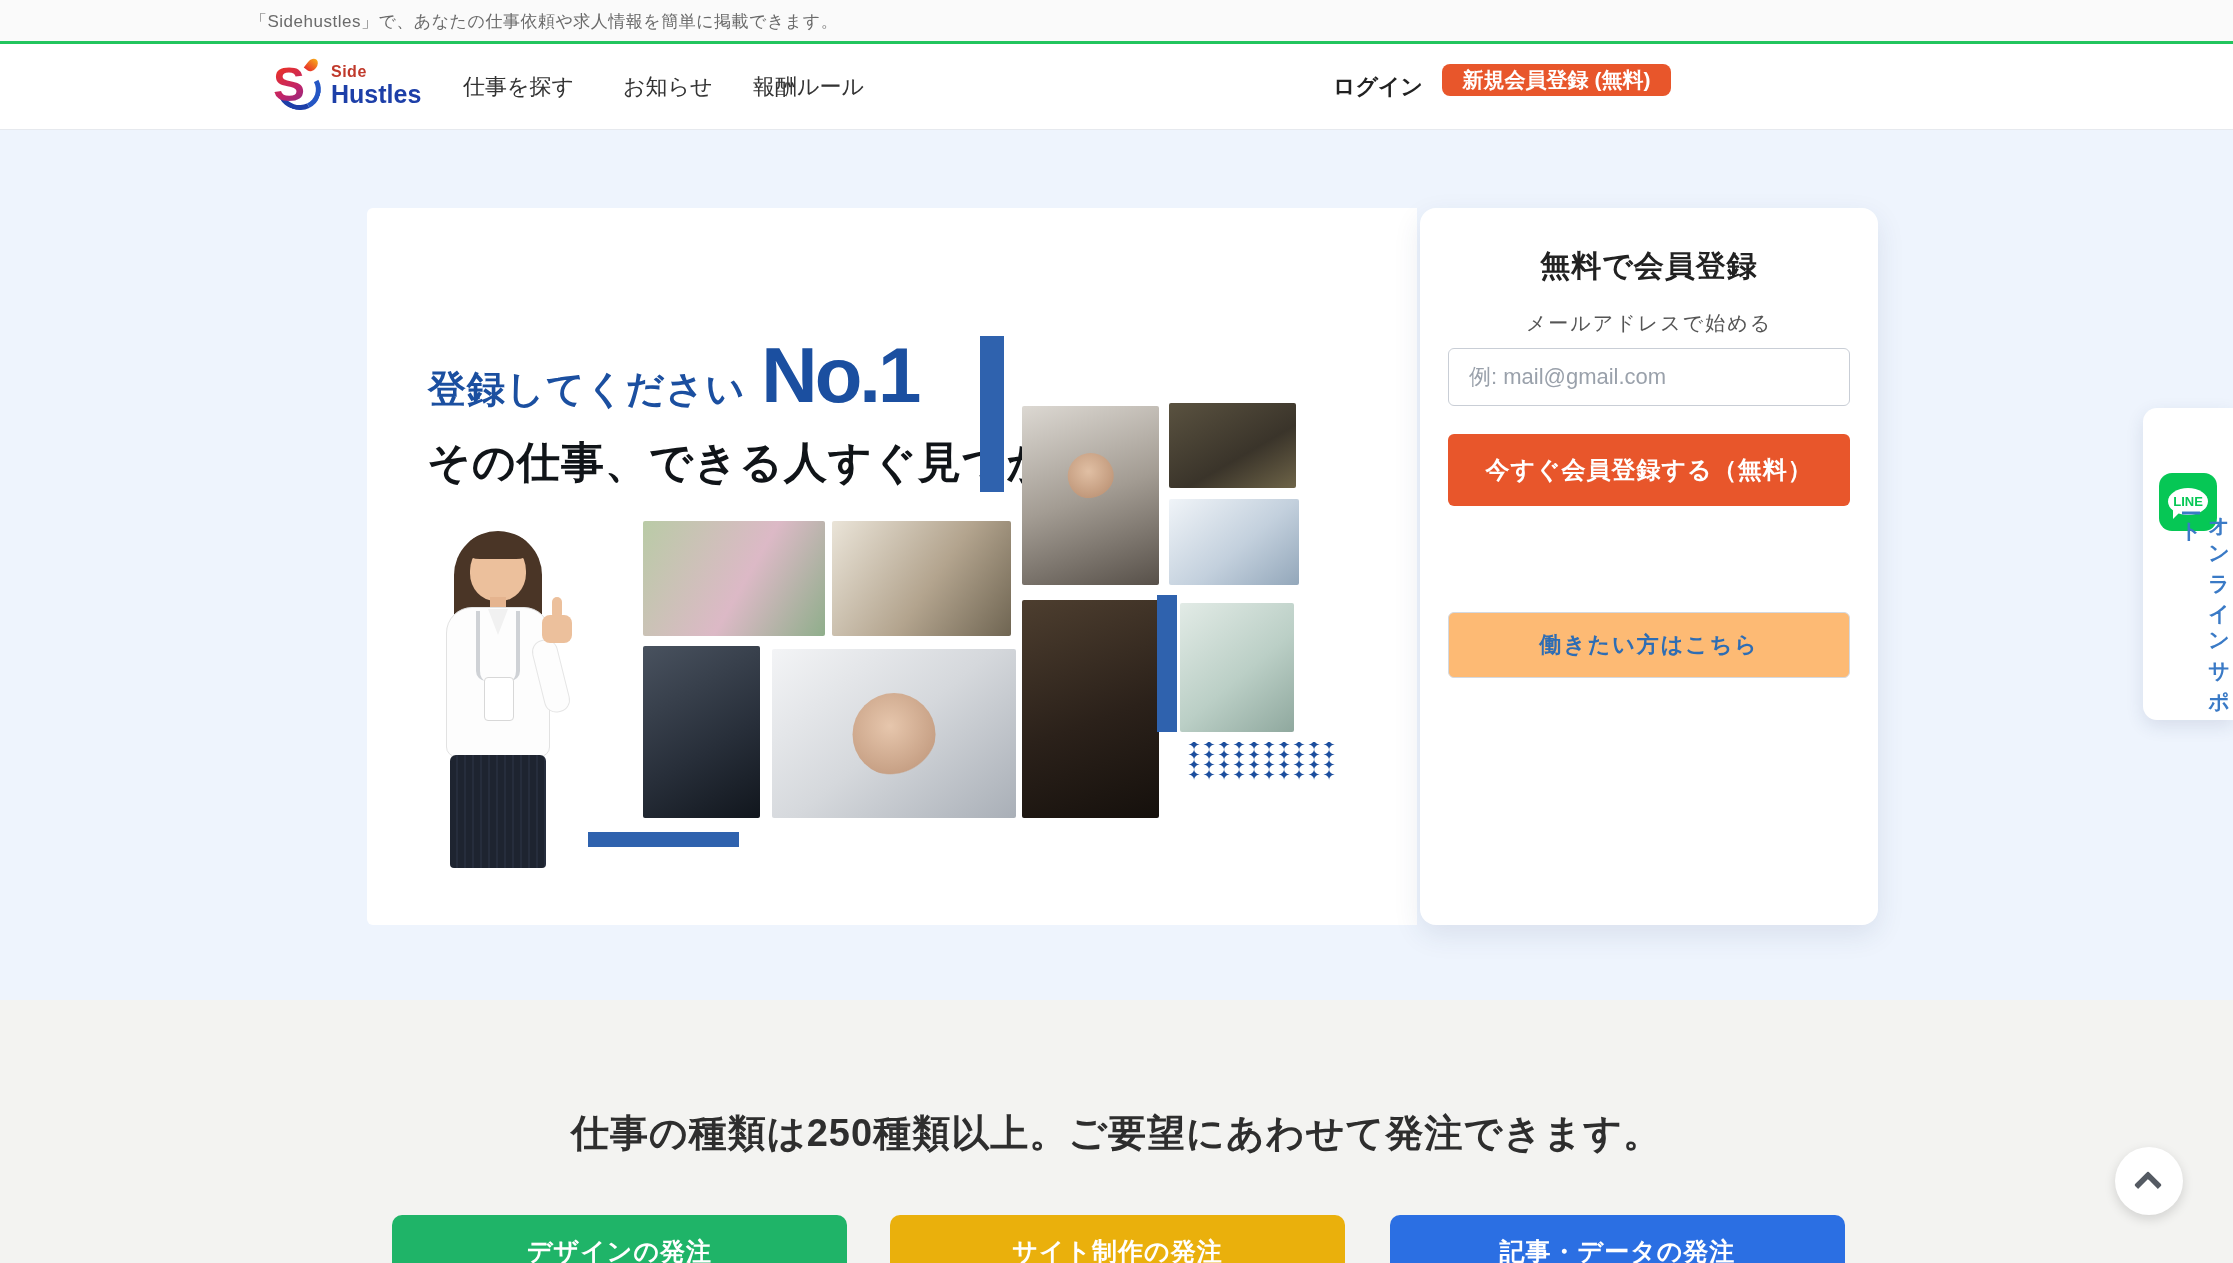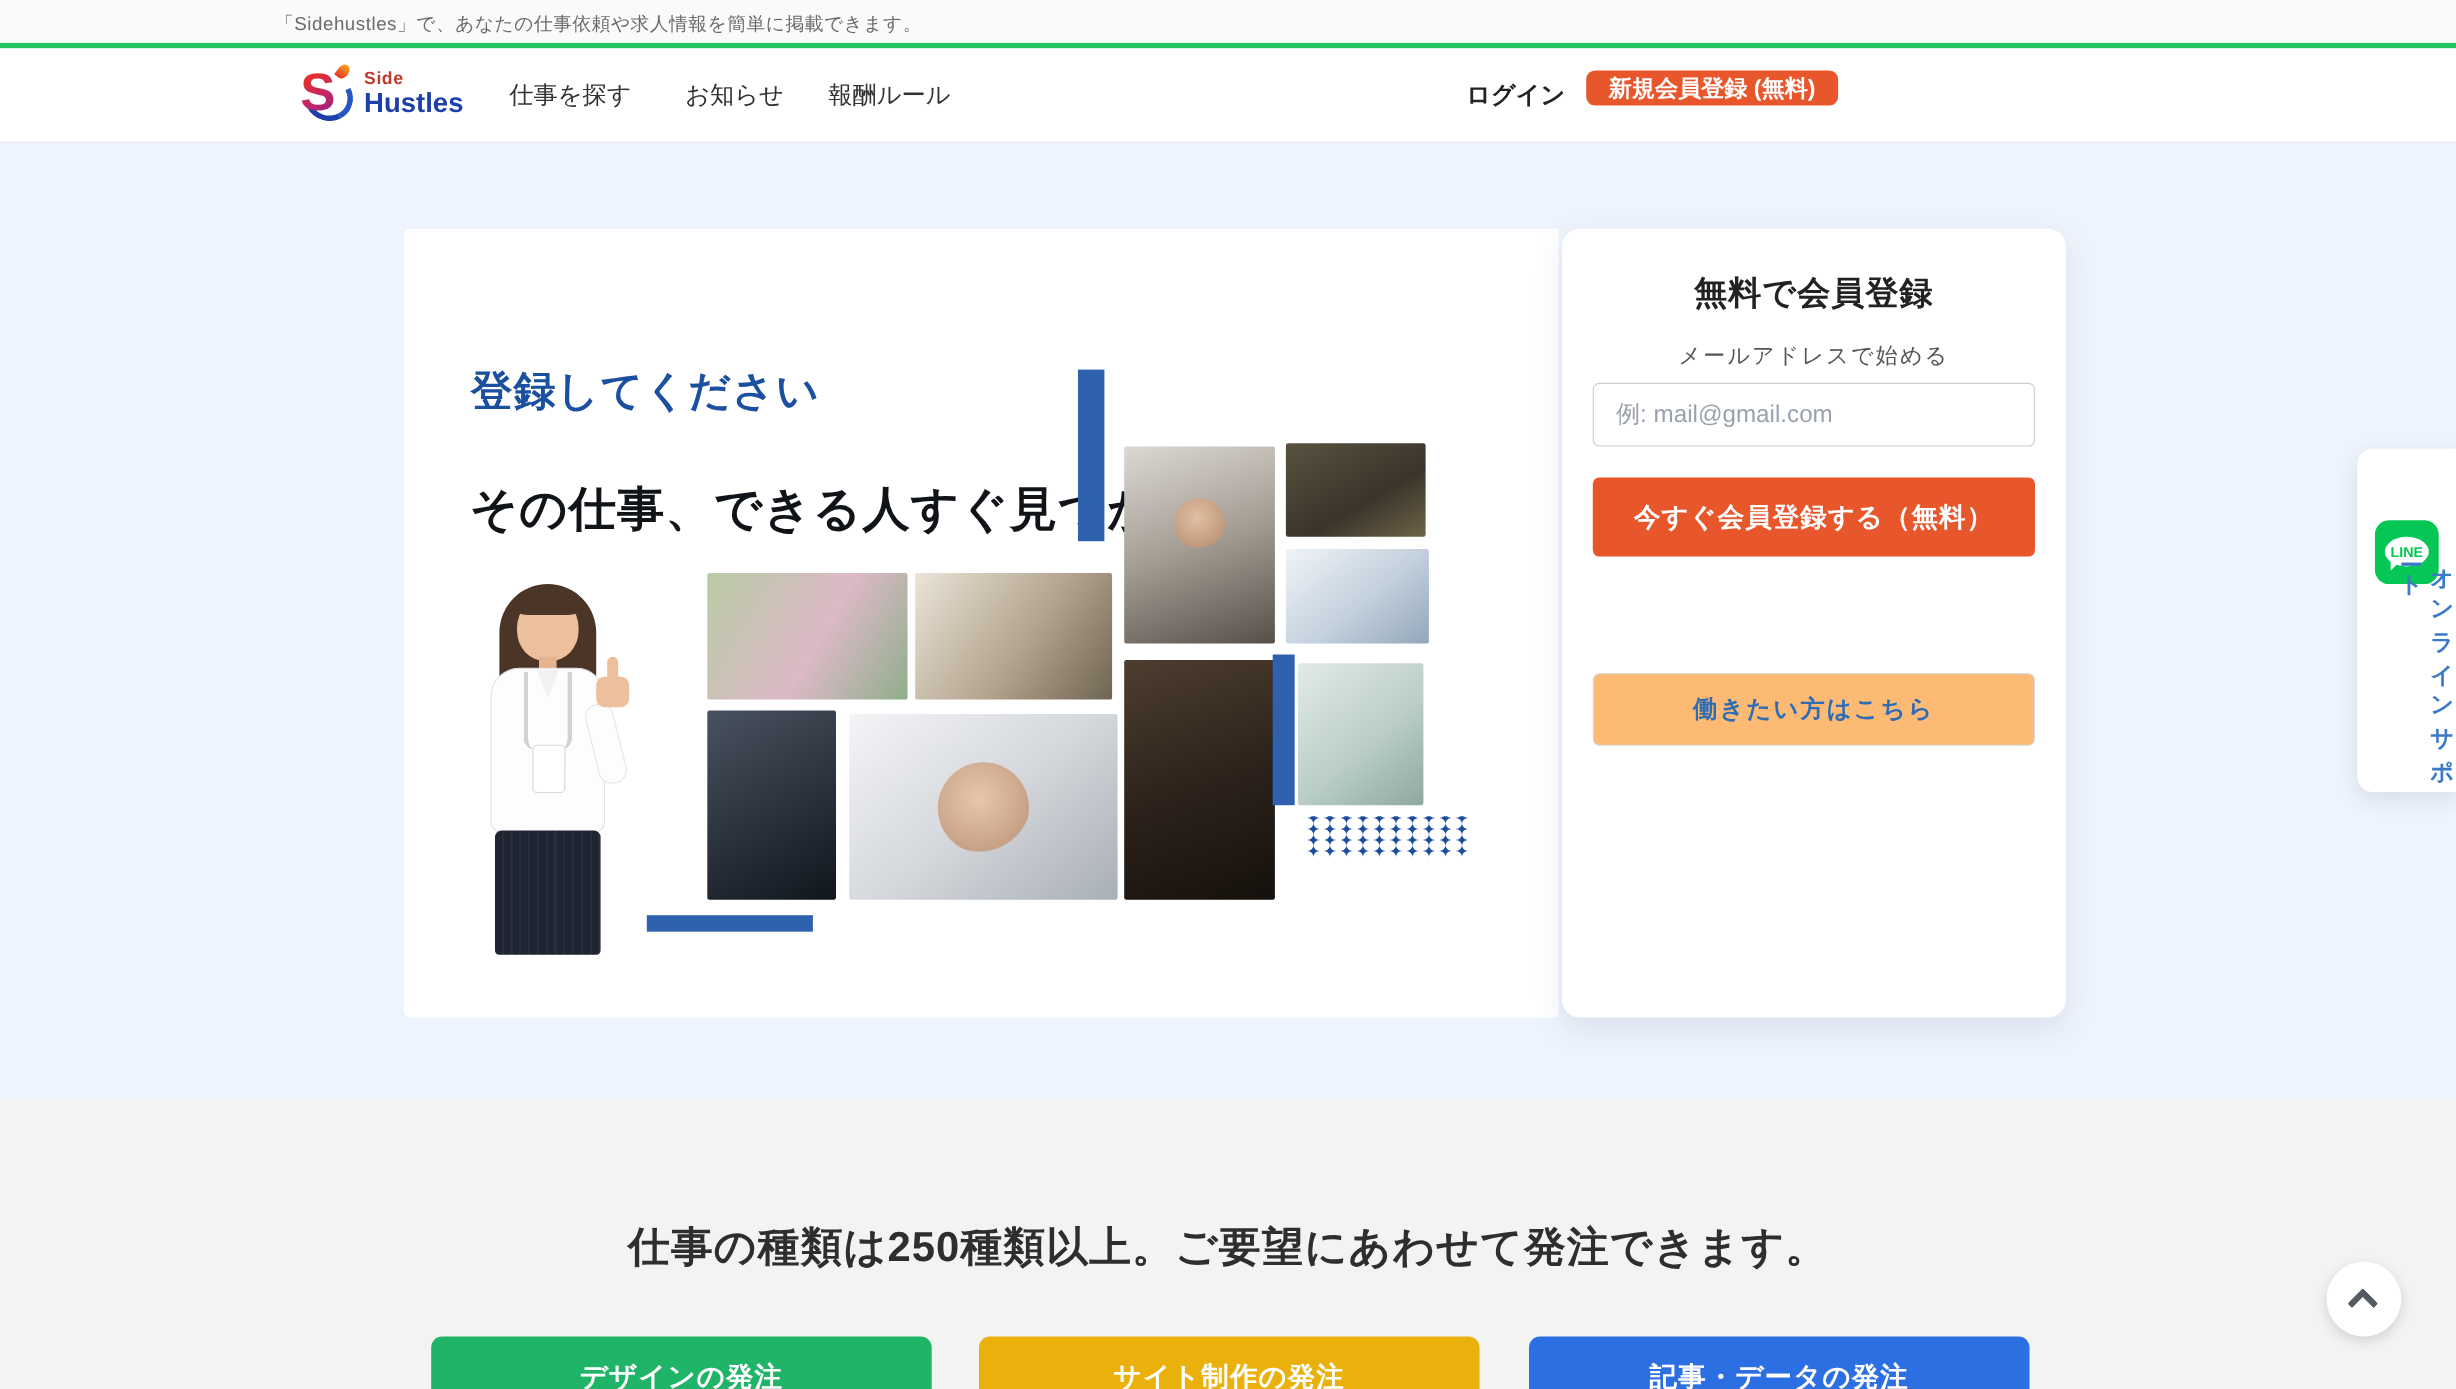--- a/index.html
+++ b/index.html
@@ -3,21 +3,21 @@
 <meta charset="utf-8">
 <style>
   * { margin:0; padding:0; box-sizing:border-box; }
   html,body { width:2233px; height:1263px; overflow:hidden; }
   body {
     font-family:"Liberation Sans","DejaVu Sans",sans-serif;
     position:relative; background:#EEF4FD; color:#333;
   }
   
   .topbar { position:absolute; left:0; top:0; width:2233px; height:44px;
-    background:#FAFAFA; border-bottom:5px solid #22c55e; }
+    background:#FAFAFA; border-bottom:3px solid #22c55e; }
   .topbar p { position:absolute; left:250px; top:0; line-height:44px;
     font-size:17px; color:#6A6A6A; letter-spacing:.5px; }
   
   .nav { position:absolute; left:0; top:44px; width:2233px; height:86px;
     background:#fff; border-bottom:1px solid #E6E9EE; }
   .logo { position:absolute; left:271px; top:14px; display:flex; align-items:center; cursor:pointer; }
   .logo-mark { position:relative; width:52px; height:54px; }
   .logo-s { position:absolute; left:2px; top:0px; font-size:48px; font-weight:900; line-height:54px;
     background:linear-gradient(150deg,#E8312A 20%,#C0246B 60%,#7B2D8B 95%);
     -webkit-background-clip:text; background-clip:text; color:transparent; }
@@ -170,20 +170,21 @@
   <span class="nav-link l3">報酬ルール</span>
   <span class="login">ログイン</span>
   <button class="signup-btn">新規会員登録 (無料)</button>
 </div>
 
 <div class="hero-bg">
 
   <div class="hero-card" style="position:absolute;left:367px;top:78px;">
     <div class="headline-row">
       <span class="headline-prefix">登録してください</span>
+      <span class="headline-no1">No.1</span>
     </div>
     <div class="subheadline">その仕事、できる人すぐ見つかる</div>
     <div class="vbar vbar1"></div>
 
     <div class="woman">
       <span class="w-hair"></span>
       <span class="w-head"></span>
       <span class="w-fringe"></span>
       <span class="w-neck"></span>
       <span class="w-shirt"></span>

